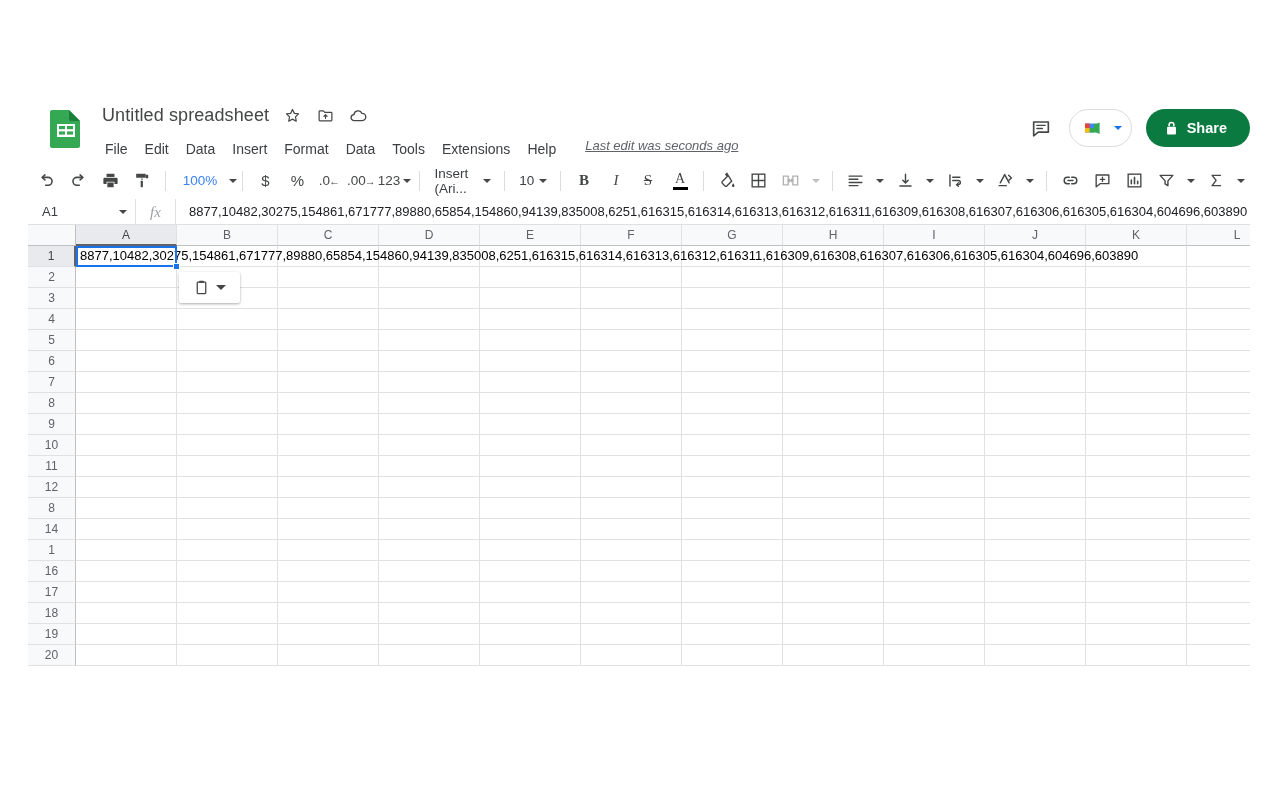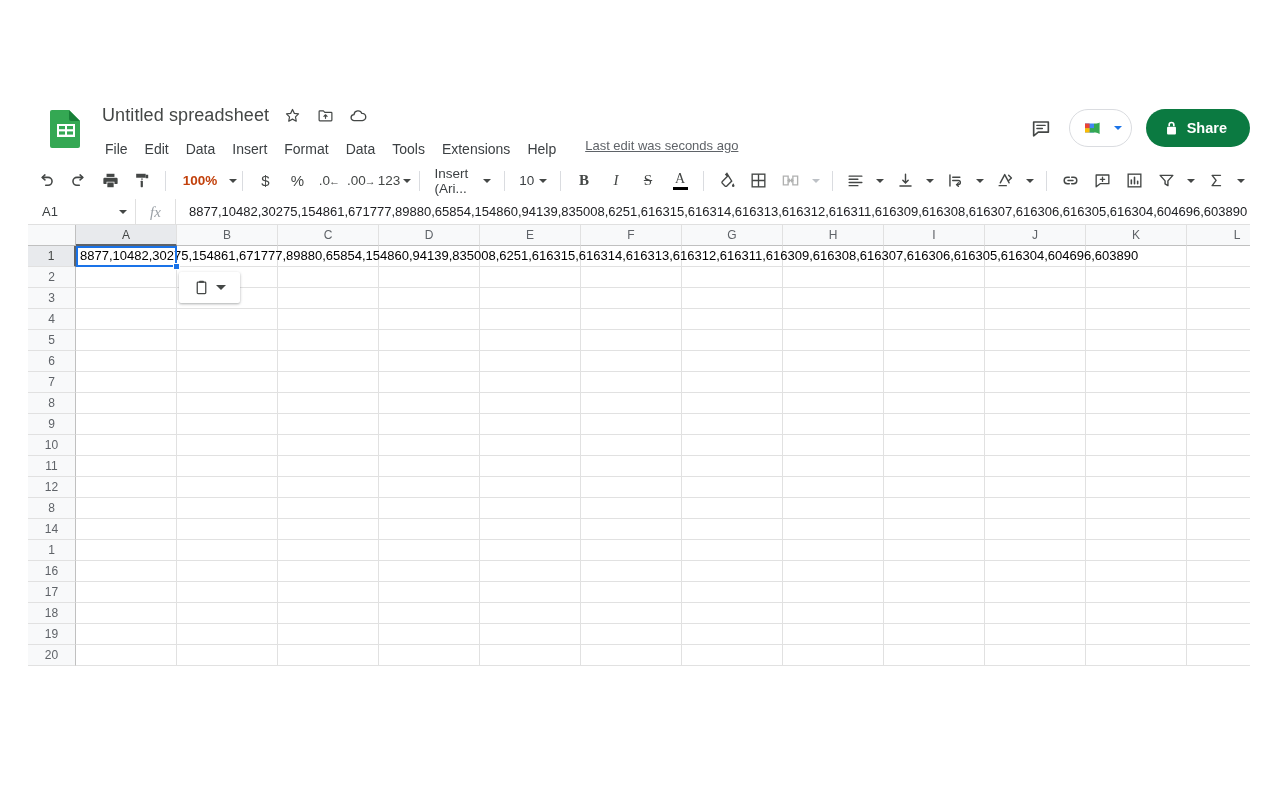--- a/index.html
+++ b/index.html
@@ -54,21 +54,21 @@
     font-size: 14px; color: #3c4043;
     padding: 2px 9px 2px 8px;
     border-radius: 4px;
     white-space: nowrap;
     margin-top: 8px;
   }
   .menu-item:first-child { padding-left: 3px; }
   .last-edit {
     font-size: 13px; color: #5f6368;
     text-decoration: underline;
-    margin-left: 20px; white-space: nowrap;
+    margin-left: 20px; white-space: nowrap; font-style: italic;
   }
 
   .header-right {
     position: absolute; right: 0px; top: 6px;
     display: flex; align-items: center; gap: 14px;
     height: 48px;
   }
   .comment-btn {
     width: 28px; height: 28px;
     display: flex; align-items: center; justify-content: center;
@@ -111,23 +111,22 @@
     width: 0; height: 0;
     border-left: 4px solid transparent;
     border-right: 4px solid transparent;
     border-top: 4px solid #444746;
     margin-left: 3px;
   }
   .caret.dim { border-top-color: #bdc1c6; }
   .zoom-ctl {
     display: flex; align-items: center;
     height: 28px; padding: 0 6px 0 10px;
-    font-size: 13.5px; color: #c2410c;
+    font-size: 13.5px; color: #3b82f6;
     min-width: 62px;
-    font-weight: bold;
   }
   .font-ctl {
     display: flex; align-items: center; justify-content: space-between;
     height: 28px; width: 98px; padding: 0 6px 0 8px;
     font-size: 13.5px; color: #3c4043;
   }
   .size-ctl {
     display: flex; align-items: center; justify-content: space-between;
     height: 28px; width: 56px; padding: 0 6px 0 8px;
     font-size: 13.5px; color: #3c4043;

